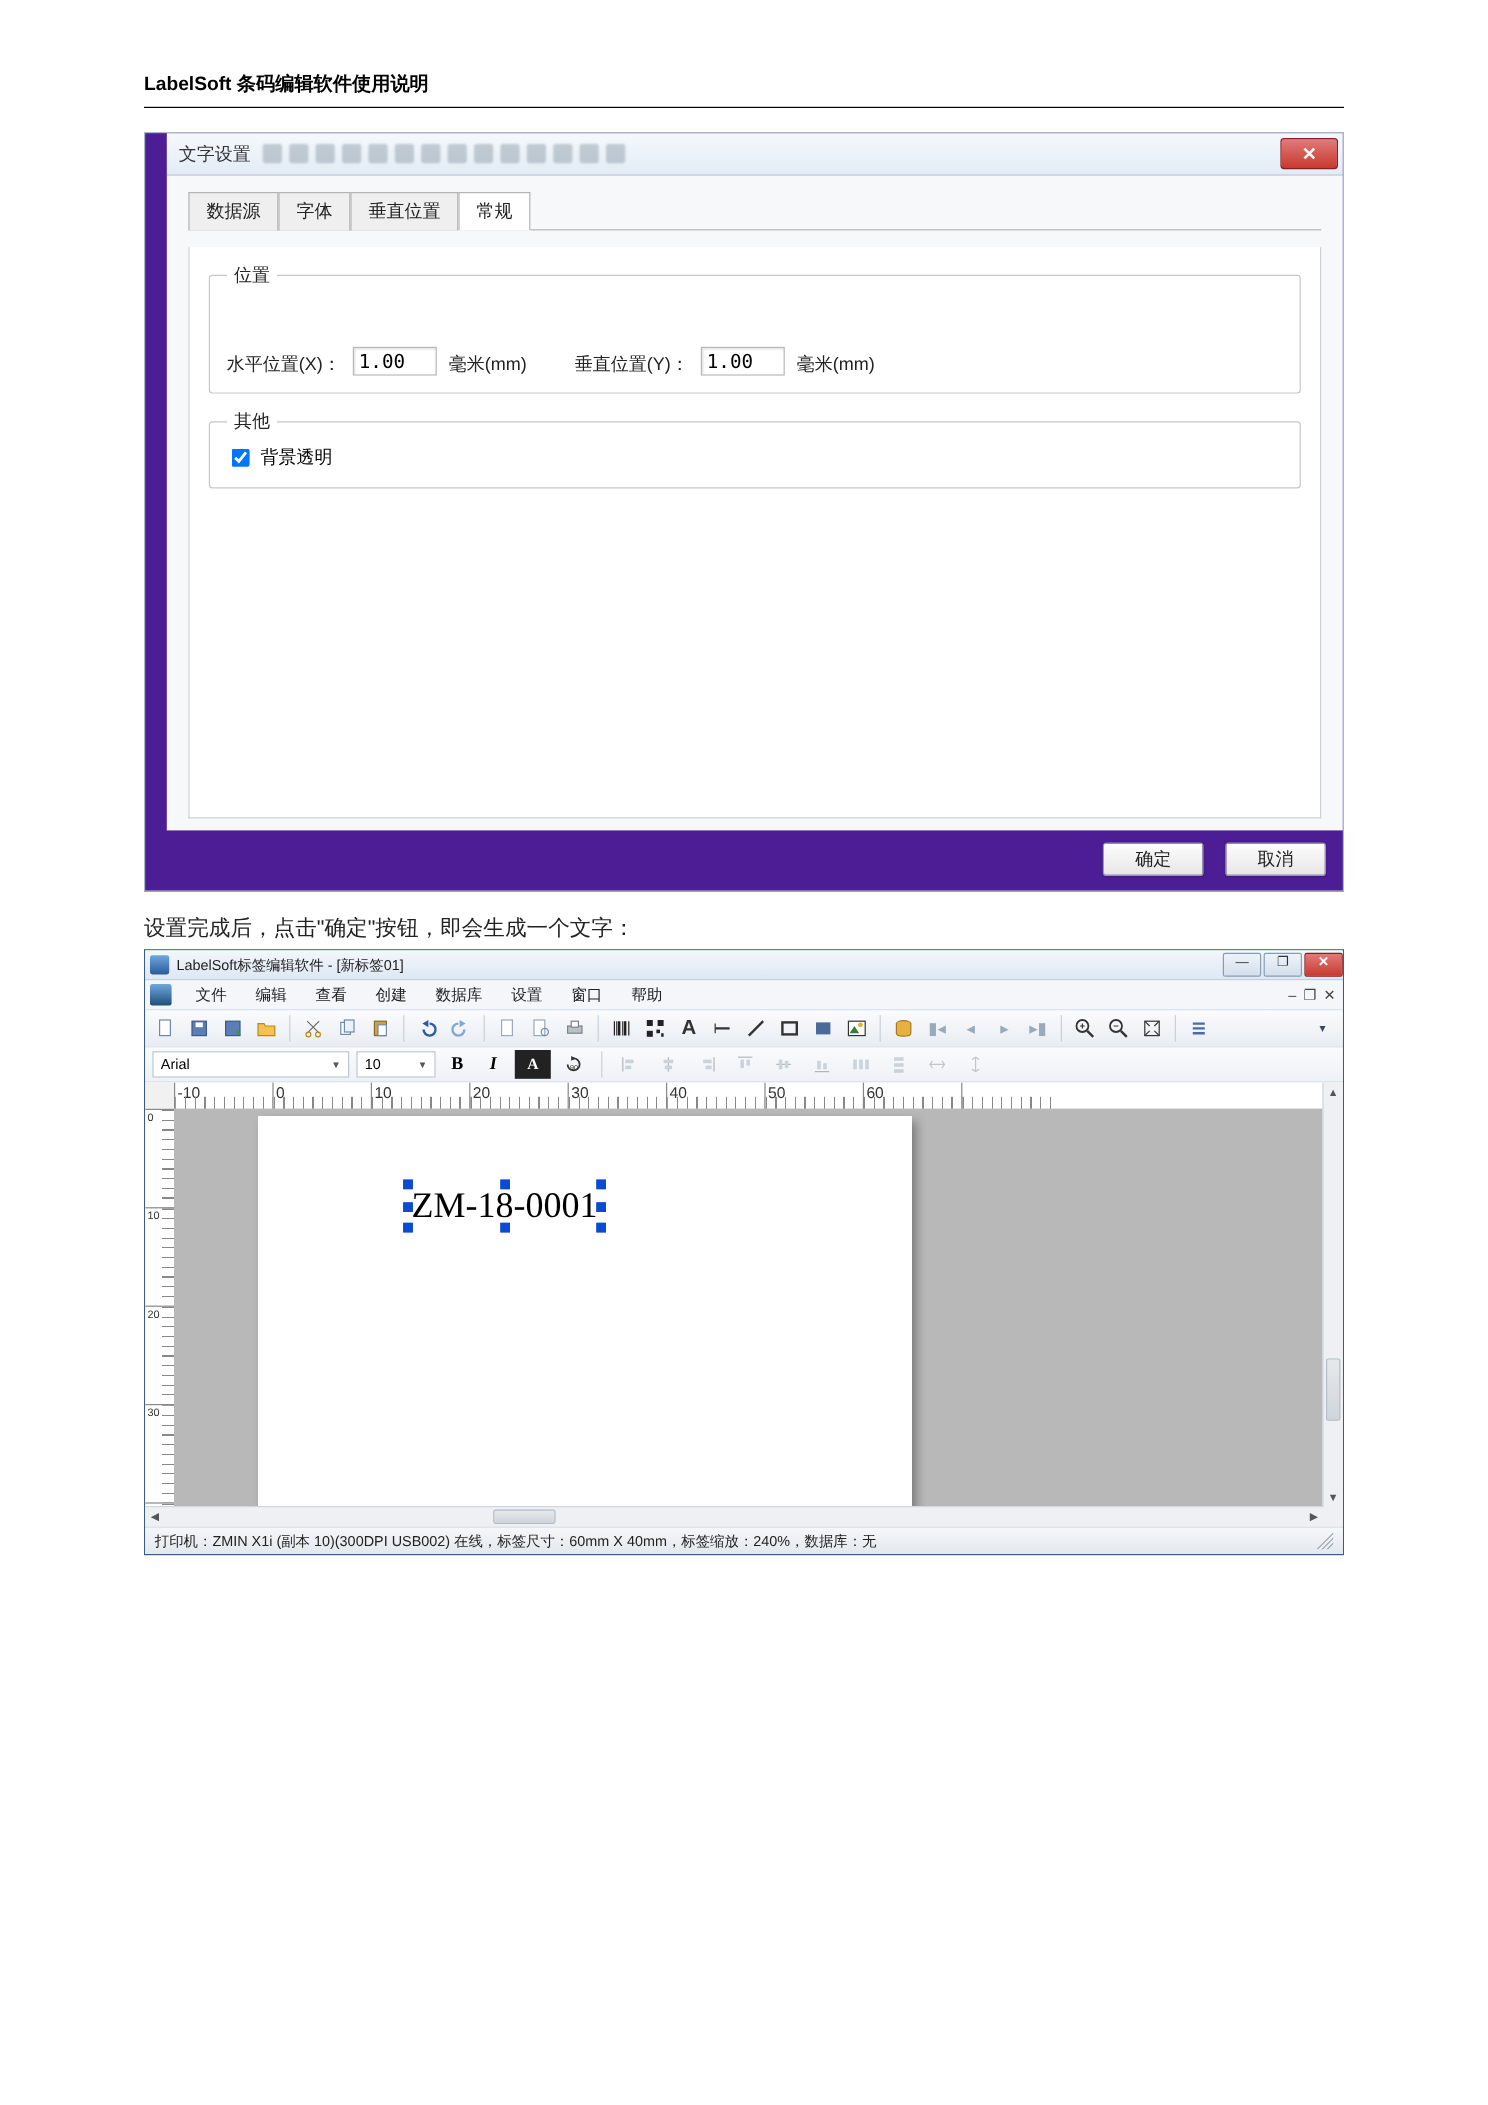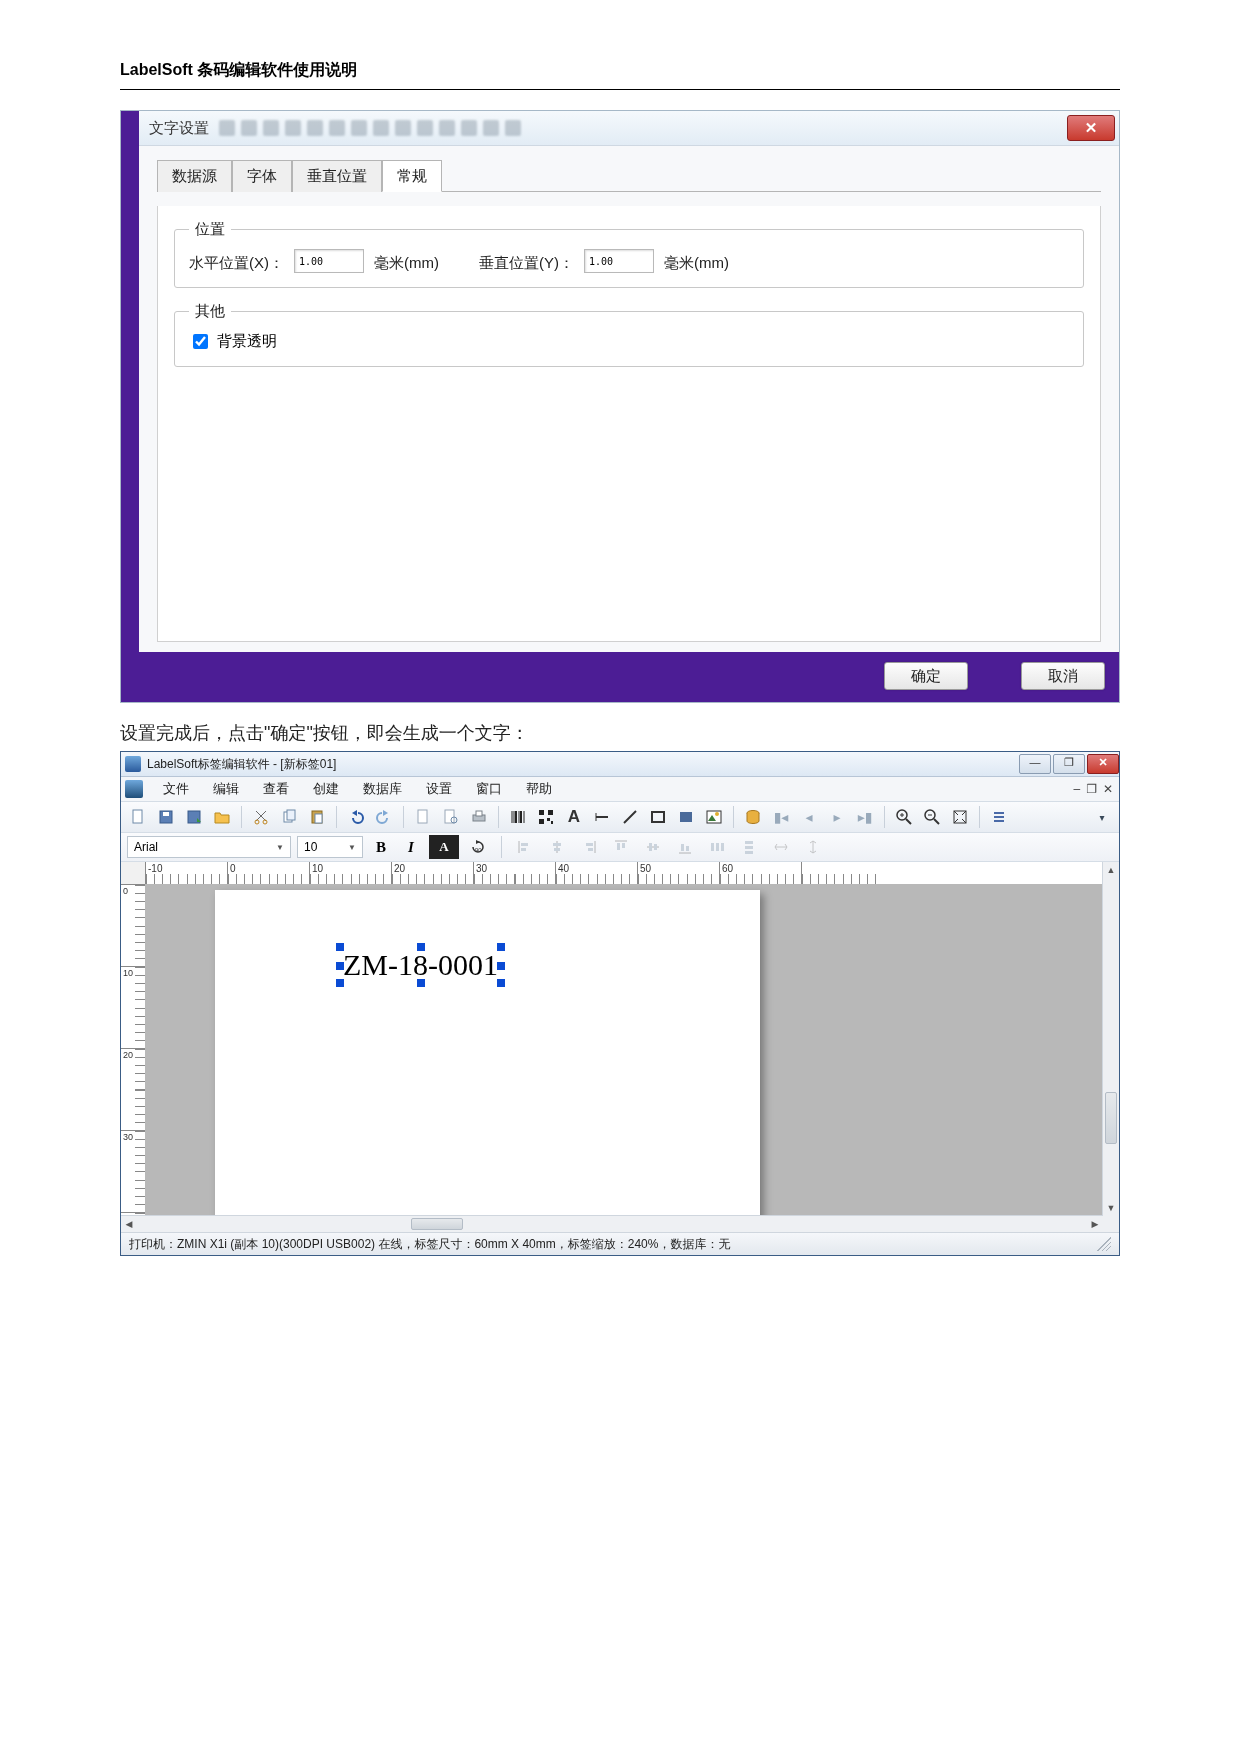--- a/index.html
+++ b/index.html
@@ -116,22 +116,23 @@
     gap: 10px;
     font-size: 15px;
     color: #222;
   }
   .pos-row input[type=text] {
     width: 60px;
     height: 22px;
     border: 1px solid #b9b9b9;
     padding: 0 4px;
     font-family: monospace;
-    font-size: 10px;
+    font-size: 16px;
     box-shadow: inset 1px 1px 2px #ddd;
+    margin-top: 40px;
   }
   .chk {
     display: flex;
     align-items: center;
     gap: 6px;
     font-size: 15px;
   }
   .chk input {
     width: 15px; height: 15px;
   }
@@ -143,21 +144,20 @@
   }
   .winbtn {
     min-width: 84px;
     height: 28px;
     background: linear-gradient(#fdfdfd, #e6e6e6);
     border: 1px solid #9a9a9a;
     border-radius: 3px;
     font-size: 15px;
     color: #222;
     box-shadow: 0 0 2px rgba(0,0,0,.2);
-    margin-left: 35px;
   }
   
   .instr {
     font-size: 18px;
     color: #222;
     margin: 10px 0 6px 0;
   }
   
   .appwin {
     border: 1px solid #3a5c85;
@@ -289,21 +289,21 @@
   .canvas-area {
     position: relative;
     height: 370px;
     background: #f1f1f1;
     overflow: hidden;
   }
   .ruler-h {
     position: absolute; left: 24px; right: 16px; top: 0; height: 22px;
     background: #fff;
     border-bottom: 1px solid #9aa5b0;
-    font-size: 10px;
+    font-size: 13px;
     color: #333;
     display: flex;
   }
   .ruler-h .tick {
     width: 81px;
     position: relative;
     border-left: 1px solid #888;
   }
   .ruler-h .tick span { position:absolute; top:1px; left:2px; }
   .ruler-h .tick::after {

